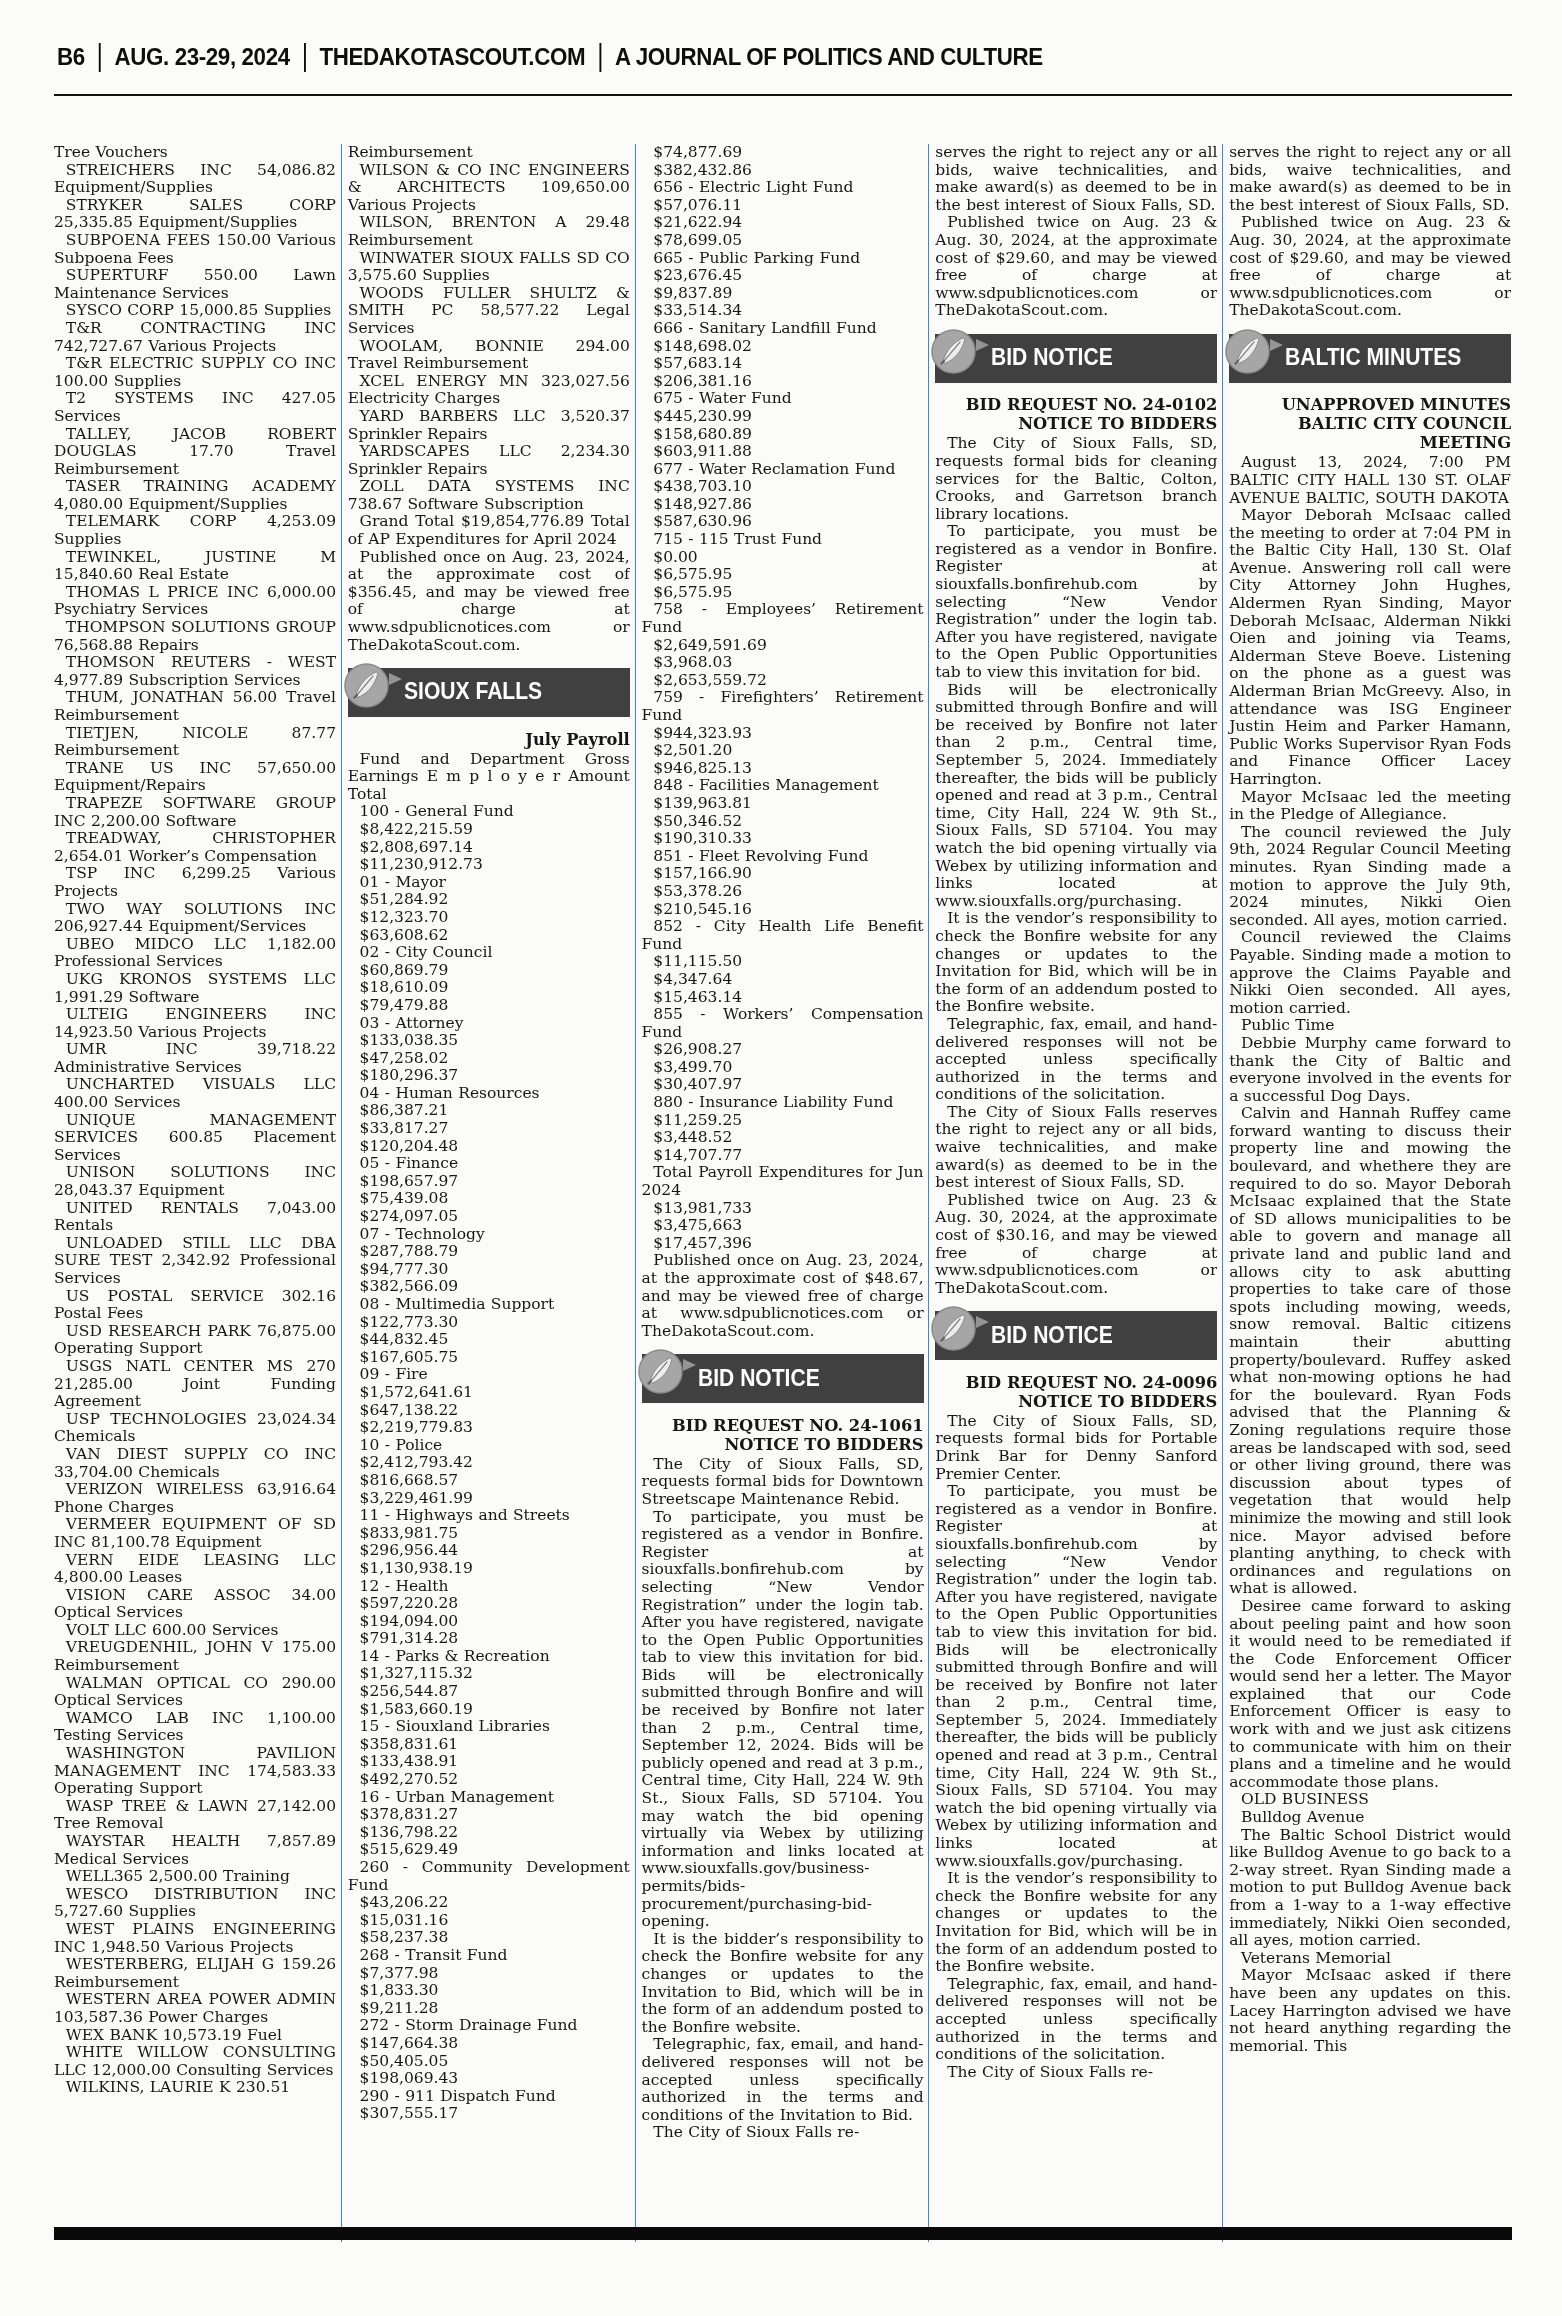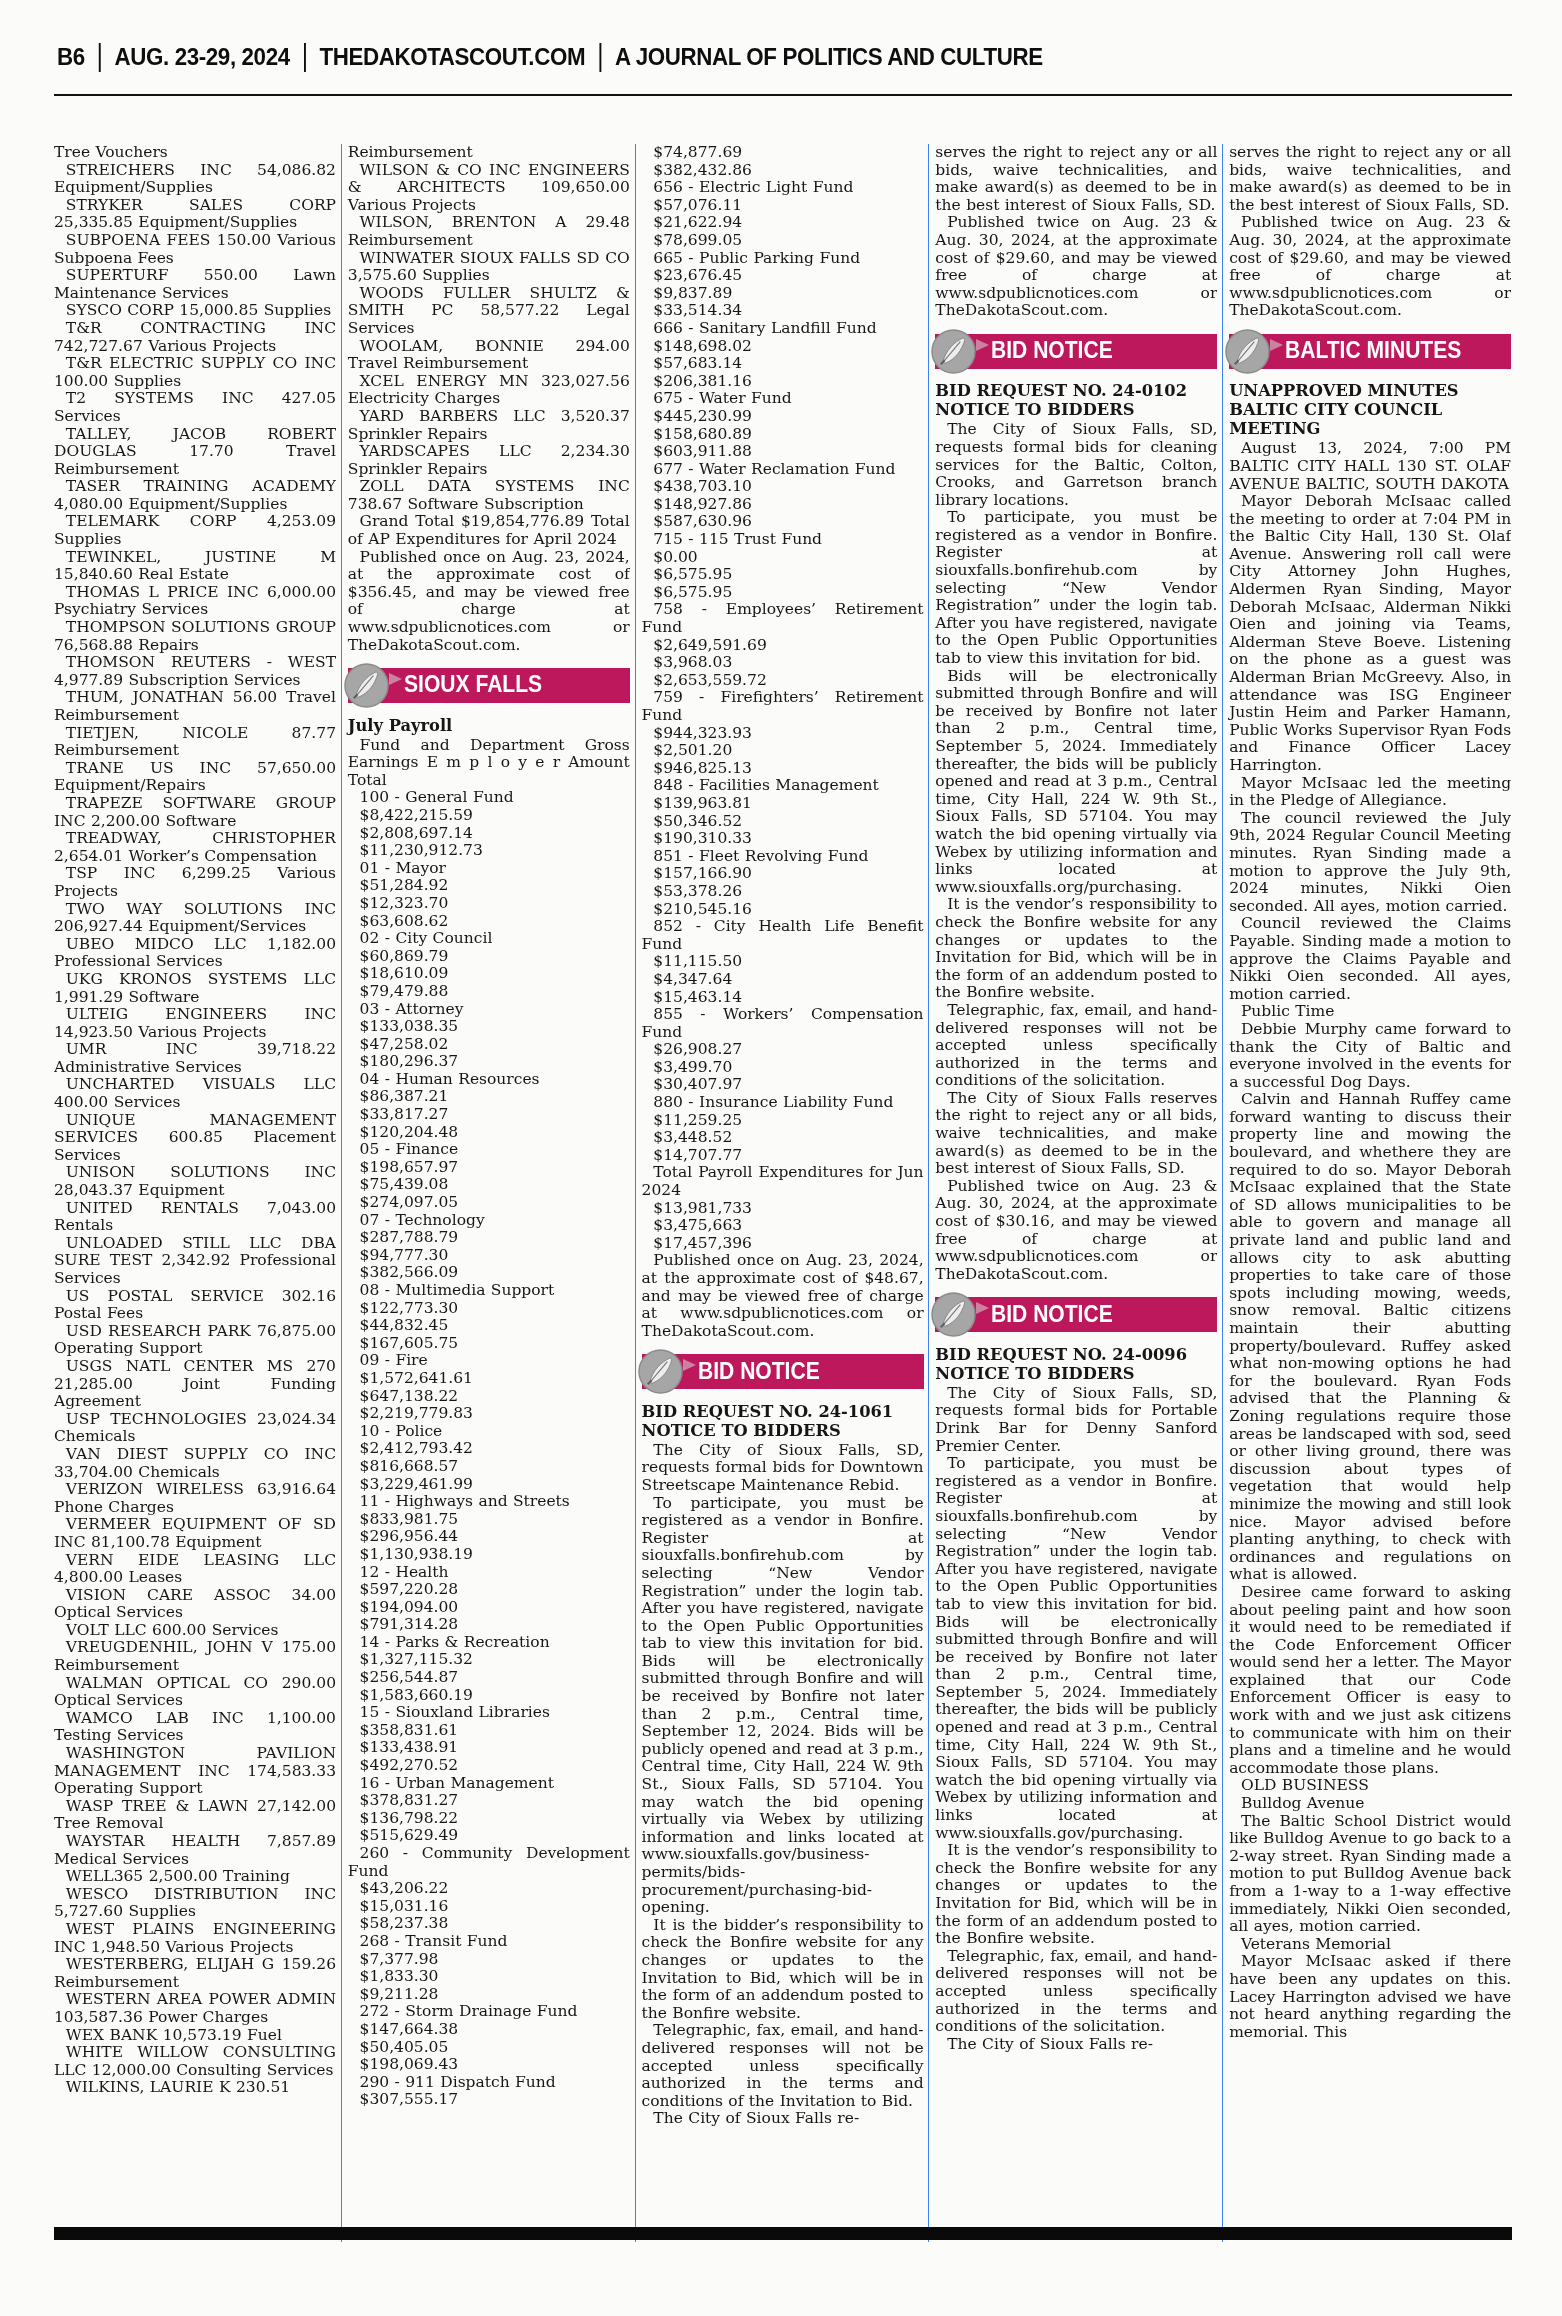--- a/index.html
+++ b/index.html
@@ -23,25 +23,25 @@
     display:flex;align-items:stretch;
   }
   .col{width:282px;flex:none;height:100%;overflow:hidden;}
   .col + .col{border-left:1px solid #3b82f6;margin-left:4.9px;padding-left:5.9px;}
   p.body{
     margin:0;font-size:15.5px;line-height:17.6px;text-align:justify;
     text-indent:11.8px;word-spacing:0.5px;
   }
   p.body.cont{text-indent:0;}
   .notice-heading{
-    font-weight:bold;text-align:left;font-size:16.3px;line-height:19px;
+    font-weight:bold;text-align:right;font-size:16.3px;line-height:19px;
     margin:1px 0 2px 0;
   }
   .section-bar{
-    position:relative;height:35px;margin:13.7px 0 12.7px 0;background:#be185d;
+    position:relative;height:49px;margin:13.7px 0 12.7px 0;background:#404040;
   }
   .bar-logo{
     position:absolute;left:-3.9px;top:-4.9px;width:45px;height:45px;display:block;
   }
   .bar-nib{
     position:absolute;left:41px;top:4.9px;width:0;height:0;
     border-top:6.9px solid transparent;border-bottom:6.9px solid transparent;
     border-left:13.7px solid #d9d9d9;opacity:.55;
   }
   .bar-label{

